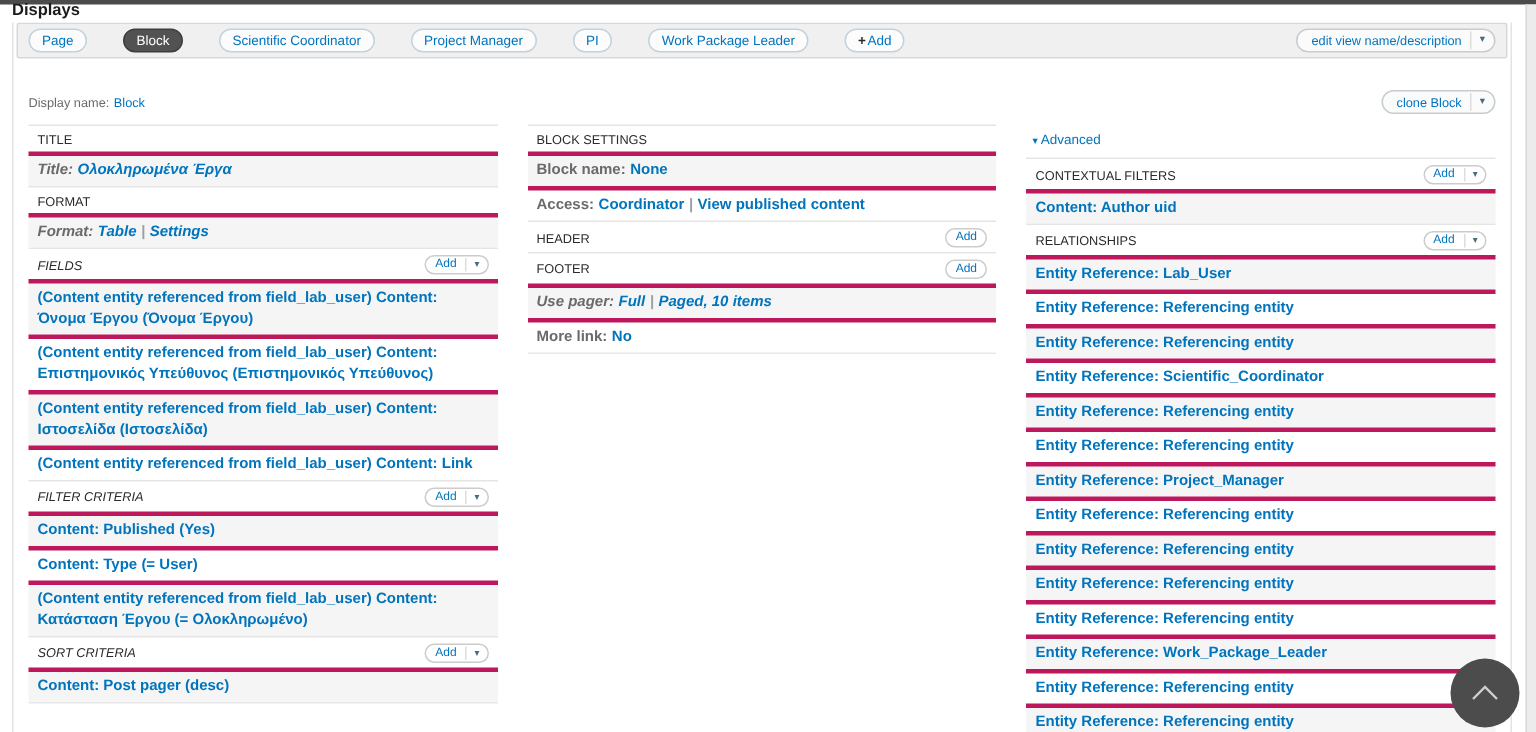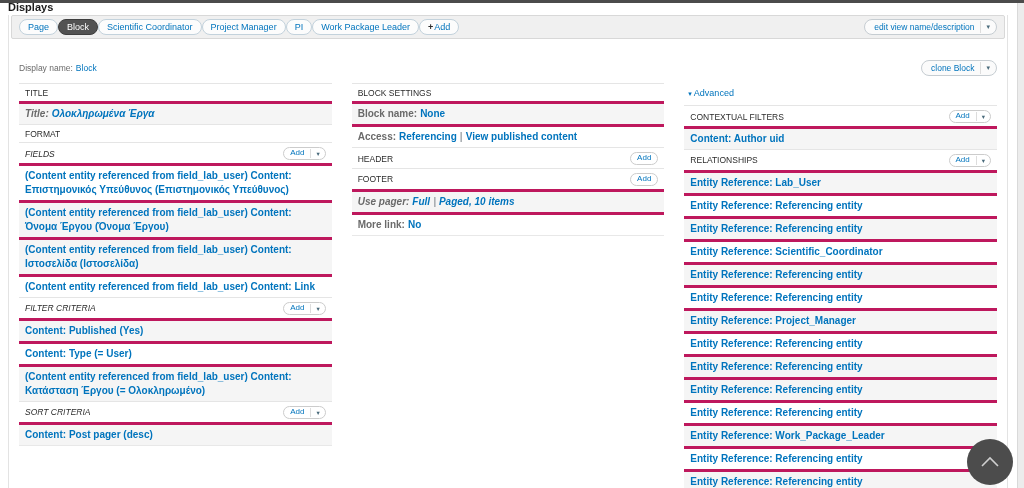--- a/index.html
+++ b/index.html
@@ -98,21 +98,21 @@
 </head>
 <body>
 
 <div class="topbar"></div>
 <h1 class="page-title">Displays</h1>
 <div class="scroll-strip"></div>
 
 <div class="container">
 
   <div class="display-top">
-    <div id="tab-strip" style="display:flex;gap:0;align-items:flex-end;">
+    <div id="tab-strip" style="display:flex;gap:24px;align-items:flex-end;">
         <div class="tab">Page</div>
         <div class="tab active">Block</div>
         <div class="tab">Scientific Coordinator</div>
         <div class="tab">Project Manager</div>
         <div class="tab">PI</div>
         <div class="tab">Work Package Leader</div>
         <div class="tab"><span class="plus">+</span><span>Add</span></div>
       </div>
     <div class="spacer"></div>
     <div class="pill-btn">
@@ -135,29 +135,30 @@
 
     <div class="cols">
       <div class="col" id="col-left">
           <div class="sec-header">
             <span class="sec-title">TITLE</span>
           </div>
           <div class="sec-row odd it"><span class="row-label">Title:</span><a class="lnk">Ολοκληρωμένα Έργα</a></div>
           <div class="sec-header">
             <span class="sec-title">FORMAT</span>
           </div>
+          <div class="sec-row odd it"><span class="row-label">Format:</span><a class="lnk">Table</a><span class="sep">|</span><a class="lnk">Settings</a></div>
           <div class="sec-header it">
             <span class="sec-title">FIELDS</span>
             <span class="add-btn">
               <span class="add-label">Add</span>
               <span class="add-caret">▾</span>
             </span>
           </div>
+          <div class="sec-row odd"><a class="lnk">(Content entity referenced from field_lab_user) Content: Όνομα Έργου (Όνομα Έργου)</a></div>
           <div class="sec-row"><a class="lnk">(Content entity referenced from field_lab_user) Content: Επιστημονικός Υπεύθυνος (Επιστημονικός Υπεύθυνος)</a></div>
-          <div class="sec-row odd"><a class="lnk">(Content entity referenced from field_lab_user) Content: Όνομα Έργου (Όνομα Έργου)</a></div>
           <div class="sec-row odd"><a class="lnk">(Content entity referenced from field_lab_user) Content: Ιστοσελίδα (Ιστοσελίδα)</a></div>
           <div class="sec-row"><a class="lnk">(Content entity referenced from field_lab_user) Content: Link</a></div>
           <div class="sec-header it">
             <span class="sec-title">FILTER CRITERIA</span>
             <span class="add-btn">
               <span class="add-label">Add</span>
               <span class="add-caret">▾</span>
             </span>
           </div>
           <div class="sec-row odd"><a class="lnk">Content: Published (Yes)</a></div>
@@ -170,21 +171,21 @@
               <span class="add-caret">▾</span>
             </span>
           </div>
           <div class="sec-row odd"><a class="lnk">Content: Post pager (desc)</a></div>
         </div>
       <div class="col" id="col-middle">
           <div class="sec-header">
             <span class="sec-title">BLOCK SETTINGS</span>
           </div>
           <div class="sec-row odd"><span class="row-label">Block name:</span><a class="lnk">None</a></div>
-          <div class="sec-row"><span class="row-label">Access:</span><a class="lnk">Referencing</a><span class="sep">|</span><a class="lnk">View published content</a></div>
+          <div class="sec-row"><span class="row-label">Access:</span><a class="lnk">Coordinator</a><span class="sep">|</span><a class="lnk">View published content</a></div>
           <div class="sec-header">
             <span class="sec-title">HEADER</span>
             <span class="add-btn">
               <span class="add-label">Add</span>
             </span>
           </div>
           <div class="sec-header">
             <span class="sec-title">FOOTER</span>
             <span class="add-btn">
               <span class="add-label">Add</span>

